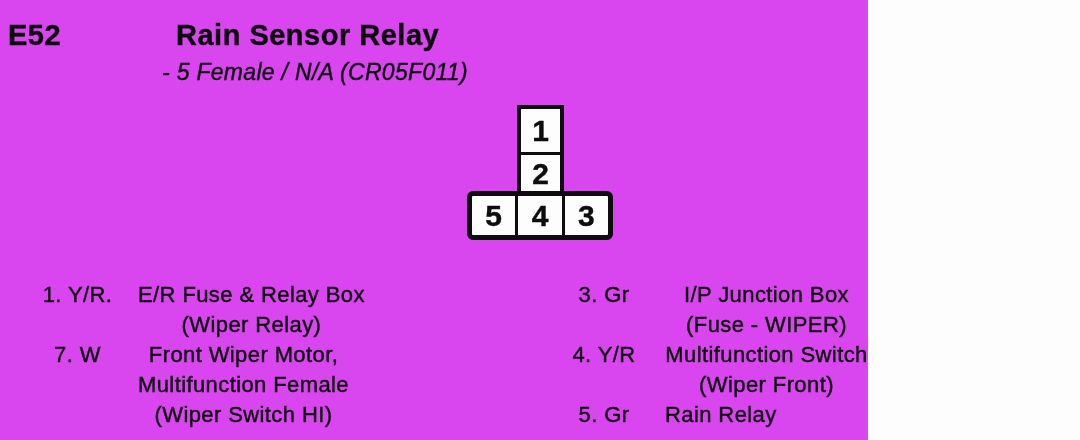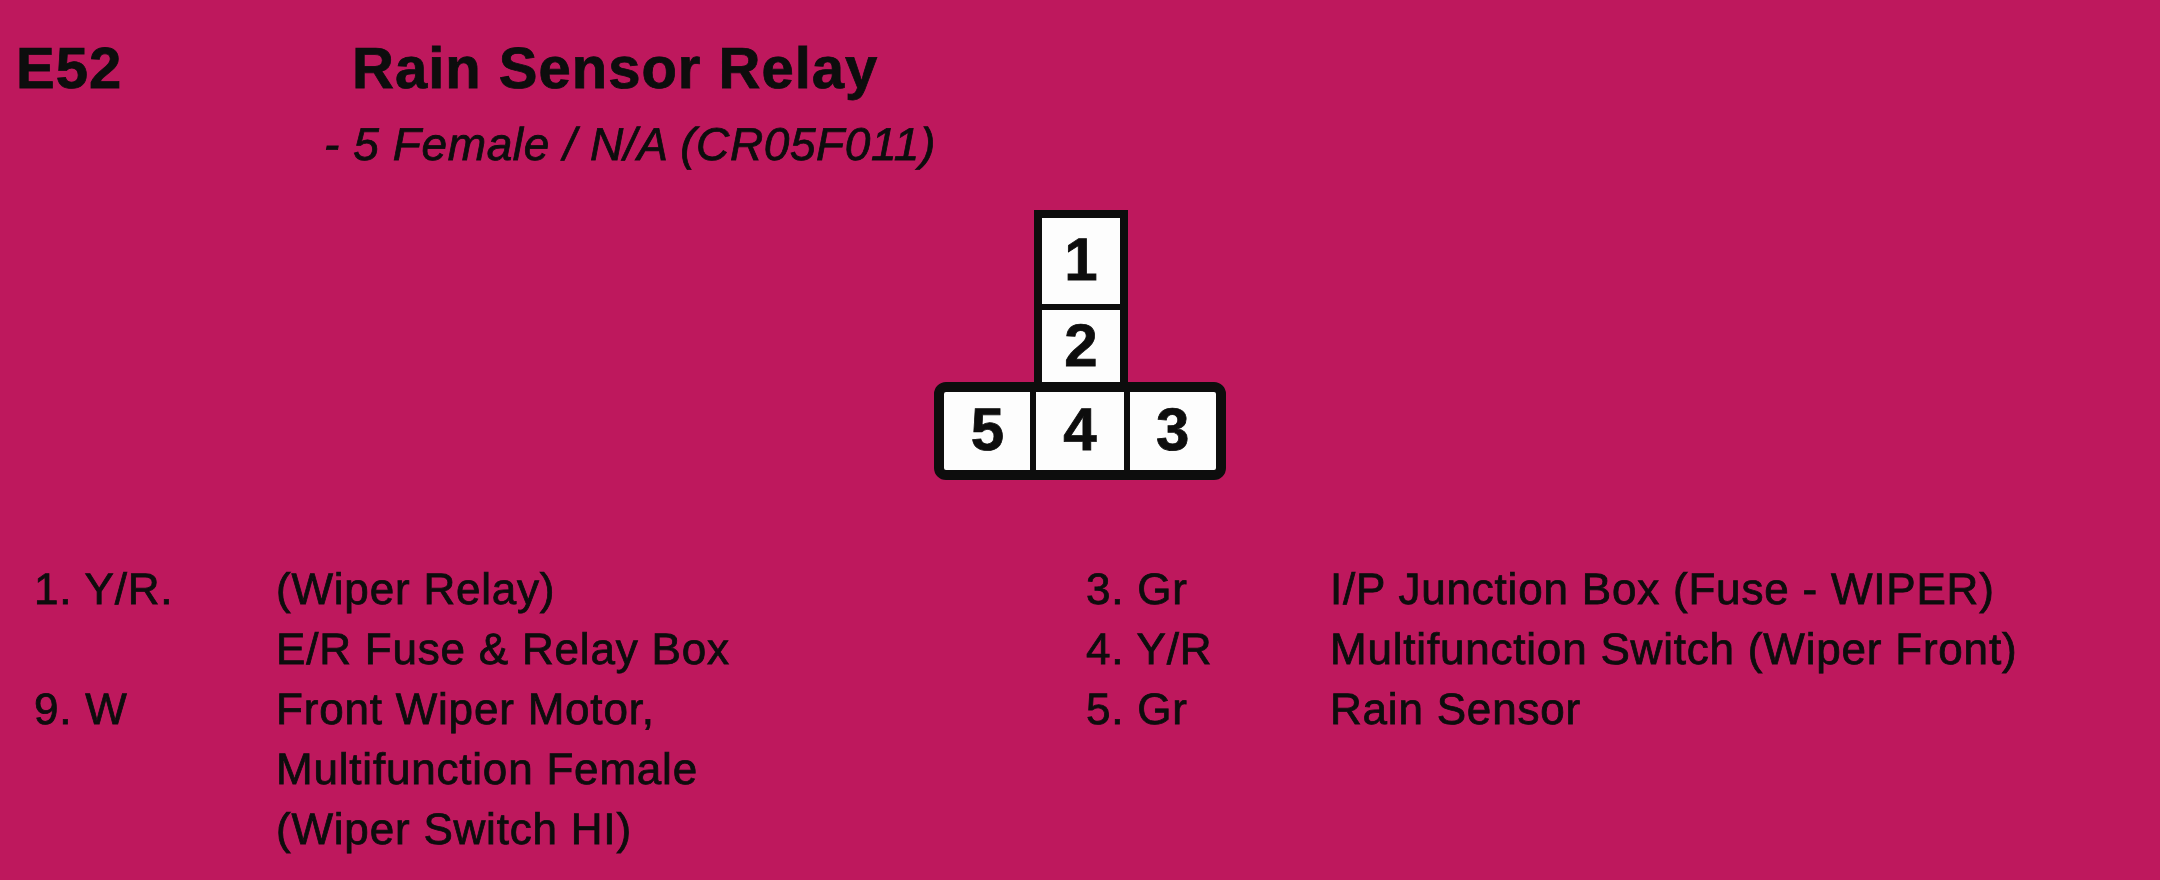--- a/index.html
+++ b/index.html
@@ -5,22 +5,22 @@
   html, body { margin: 0; padding: 0; }
   body {
     width: 1080px; height: 440px;
     background: #fdfdfd;
     font-family: "Liberation Sans", sans-serif;
     color: #0d0d0d;
     overflow: hidden;
   }
   .page {
     position: relative;
-    width: 1080px; height: 440px;
-    background: #be185d;
+    width: 868px; height: 440px;
+    background: #d946ef;
   }
   .scan { -webkit-text-stroke: 0.4px currentColor; }
 
   
   .connector-id {
     position: absolute; left: 8px; top: 19px;
     font-size: 29px; font-weight: bold; letter-spacing: 0.5px;
   }
   .title {
     position: absolute; left: 176px; top: 19px;
@@ -58,21 +58,21 @@
   }
   .cell {
     display: flex; align-items: center; justify-content: center;
     font-size: 30px; font-weight: bold;
     box-sizing: border-box;
   }
 
   
   .pin-list {
     position: absolute; top: 280px;
-    font-size: 22px; line-height: 30px; letter-spacing: 0.4px;
+    font-size: 22px; line-height: 30px; letter-spacing: 0.4px; text-align: center;
   }
   .pin-list-left  { left: 17px; }
   .pin-list-right { left: 543px; }
   .pin-row { display: flex; }
   .pin-list-left  .pin-label { width: 121px; flex-shrink: 0; }
   .pin-list-right .pin-label { width: 122px; flex-shrink: 0; }
 </style>
 </head>
 <body>
 
@@ -89,26 +89,26 @@
   <div class="conn-row">
     <div class="cell scan">5</div>
     <div class="cell cell-mid scan">4</div>
     <div class="cell scan">3</div>
   </div>
 
   <div class="pin-list pin-list-left scan">
     <div class="pin-row">
       <div class="pin-label">1. Y/R.</div>
       <div class="pin-desc">
+        <div>E/R Fuse &amp; Relay Box</div>
         <div>(Wiper Relay)</div>
-        <div>E/R Fuse &amp; Relay Box</div>
       </div>
     </div>
     <div class="pin-row">
-      <div class="pin-label">9. W</div>
+      <div class="pin-label">7. W</div>
       <div class="pin-desc">
         <div>Front Wiper Motor,</div>
         <div>Multifunction Female</div>
         <div>(Wiper Switch HI)</div>
       </div>
     </div>
   </div>
 
   <div class="pin-list pin-list-right scan">
     <div class="pin-row">
@@ -119,18 +119,18 @@
     </div>
     <div class="pin-row">
       <div class="pin-label">4. Y/R</div>
       <div class="pin-desc">
         <div>Multifunction Switch (Wiper Front)</div>
       </div>
     </div>
     <div class="pin-row">
       <div class="pin-label">5. Gr</div>
       <div class="pin-desc">
-        <div>Rain Sensor</div>
+        <div>Rain Relay</div>
       </div>
     </div>
   </div>
 
 </div>
 
 </body></html>

